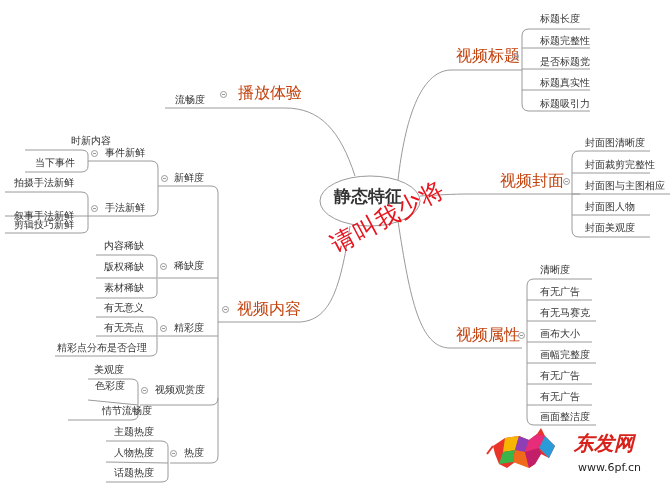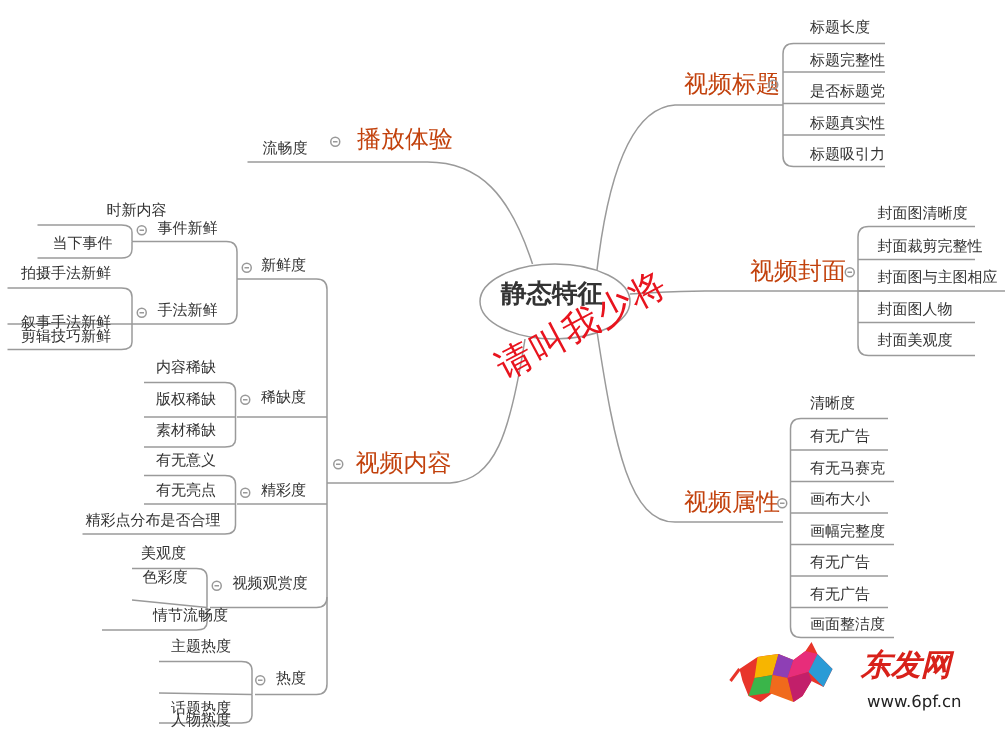--- a/index.html
+++ b/index.html
@@ -153,21 +153,21 @@
 
 <div class="t" style="left:155px;top:384px;">视频观赏度</div>
 <span class="collapse" style="left:141px;top:387px;"></span>
 <div class="t" style="left:94px;top:364px;">美观度</div>
 <div class="t" style="left:95px;top:368px;margin-top:12px;">色彩度</div>
 <div class="t" style="left:75px;top:405px;margin-left:27px;">情节流畅度</div>
 
 <div class="t" style="left:184px;top:447px;">热度</div>
 <span class="collapse" style="left:170px;top:450px;"></span>
 <div class="t" style="left:114px;top:426px;">主题热度</div>
-<div class="t" style="left:114px;top:447px;margin-top:28px;">人物热度</div>
+<div class="t" style="left:114px;top:447px;">人物热度</div>
 <div class="t" style="left:114px;top:467px;">话题热度</div>
 
 <svg style="position:absolute;left:485px;top:424px;" width="90" height="60" viewBox="0 0 90 60">
   <polygon points="8,22 20,14 34,12 44,16 52,10 56,4 60,12 70,22 64,34 56,30 50,40 44,44 40,36 30,38 22,44 14,40 10,30" fill="#e8352a"></polygon>
   <polygon points="20,14 34,12 30,26 18,28" fill="#f7b500"></polygon>
   <polygon points="34,12 44,16 40,28 30,26" fill="#8e3fb5"></polygon>
   <polygon points="44,16 52,10 60,12 54,24 40,28" fill="#e72d7a"></polygon>
   <polygon points="60,12 70,22 64,34 54,24" fill="#2a9bd6"></polygon>
   <polygon points="18,28 30,26 28,38 14,40" fill="#3ab54a"></polygon>
   <polygon points="30,26 40,28 44,44 28,38" fill="#f06a1c"></polygon>

